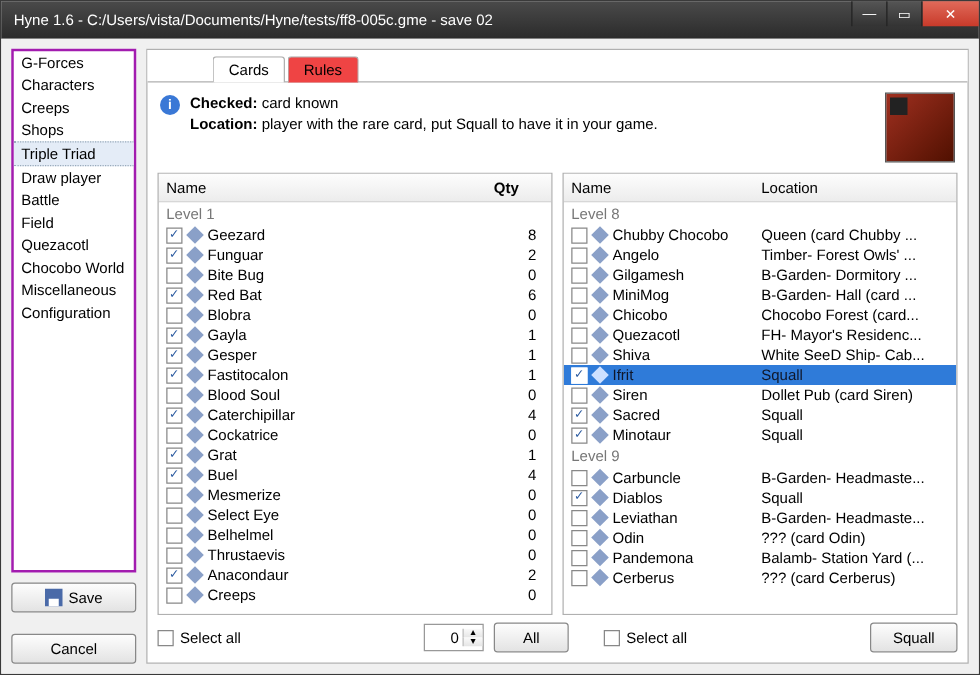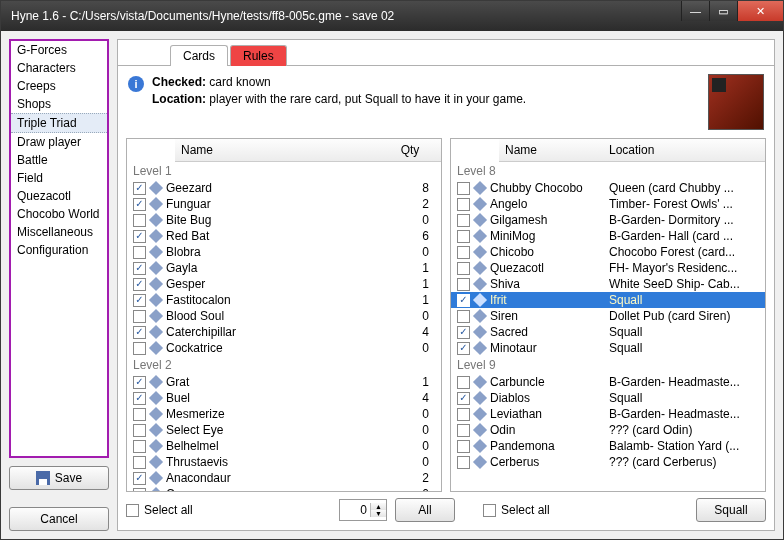--- a/index.html
+++ b/index.html
@@ -21,28 +21,28 @@
 .tabs { display: flex; padding: 4px 4px 0 4px; background: #fff; border-bottom: 1px solid #b0b0b0; }
 .tab { padding: 3px 12px; border: 1px solid #b0b0b0; border-bottom: none; border-radius: 3px 3px 0 0; margin-right: 2px; background: #ef4444; position: relative; top: 1px; }
 .tab.active { background: #fff; margin-left: 48px; }
 .info { display: flex; align-items: flex-start; padding: 8px 10px; gap: 8px; }
 .infoicon { width: 16px; height: 16px; border-radius: 50%; background: #3a78d6; color: #fff; font-weight: bold; font-size: 11px; display: flex; align-items: center; justify-content: center; flex-shrink: 0; margin-top: 2px; }
 .infotext { flex: 1; line-height: 1.4; }
 .cardimg { width: 56px; height: 56px; background: linear-gradient(135deg,#a03020,#501000); border: 1px solid #555; position: relative; }
 .cardimg::before { content:""; position:absolute; top:3px; left:3px; width:14px; height:14px; background:#222; }
 .panels { flex: 1; display: flex; gap: 8px; padding: 0 8px 0 8px; overflow: hidden; }
 .panel { flex: 1; display: flex; flex-direction: column; border: 1px solid #b0b0b0; overflow: hidden; }
-.colhead { display: flex; padding: 4px 6px; background: linear-gradient(#fdfdfd,#ececec); border-bottom: 1px solid #ccc; font-weight: normal; margin-left: 48px; }
+.colhead { display: flex; padding: 4px 6px; background: linear-gradient(#fdfdfd,#ececec); border-bottom: 1px solid #ccc; font-weight: normal; }
 .colhead .c1 { flex: 1; }
-.colhead .c2 { width: 40px; text-align: center; padding-right: 10px; }
+.colhead .c2 { width: 40px; text-align: left; padding-right: 10px; font-weight: bold; }
 .colhead .c2b { width: 150px; }
 .list { flex: 1; overflow-y: scroll; overflow-x: hidden; background: #fff; }
 .lvl { padding: 2px 6px; color: #777; }
 .row { display: flex; align-items: center; padding: 1px 6px; gap: 5px; white-space: nowrap; }
-.row.sel { background: #2f7bd9; color: #fef9c3; }
+.row.sel { background: #2f7bd9; color: #0f172a; }
 .cb { width: 13px; height: 13px; border: 1px solid #888; background: #fff; display: inline-flex; align-items: center; justify-content: center; flex-shrink: 0; }
 .cb.ck::after { content: "✓"; font-size: 10px; color: #2a5aa0; line-height: 1; }
 .row.sel .cb { border-color:#fff; }
 .row.sel .cb.ck::after { color:#2a5aa0; }
 .dia { width: 10px; height: 10px; transform: rotate(45deg); background: #8aa0c8; flex-shrink: 0; }
 .row.sel .dia { background:#cde0ff; }
 .nm { flex: 1; overflow: hidden; text-overflow: ellipsis; }
 .qty { width: 30px; text-align: right; padding-right: 6px; }
 .loc { width: 150px; overflow: hidden; text-overflow: ellipsis; }
 .foot { display: flex; align-items: center; gap: 8px; padding: 6px 8px 8px 8px; }
@@ -172,21 +172,20 @@
                 <span class="dia"></span>
                 <span class="nm">Caterchipillar</span>
                 <span class="qty">4</span>
               </div>
               <div class="row">
                 <span class="cb"></span>
                 <span class="dia"></span>
                 <span class="nm">Cockatrice</span>
                 <span class="qty">0</span>
               </div>
-              <div class="lvl">Level 2</div>
               <div class="row">
                 <span class="cb ck"></span>
                 <span class="dia"></span>
                 <span class="nm">Grat</span>
                 <span class="qty">1</span>
               </div>
               <div class="row">
                 <span class="cb ck"></span>
                 <span class="dia"></span>
                 <span class="nm">Buel</span>

